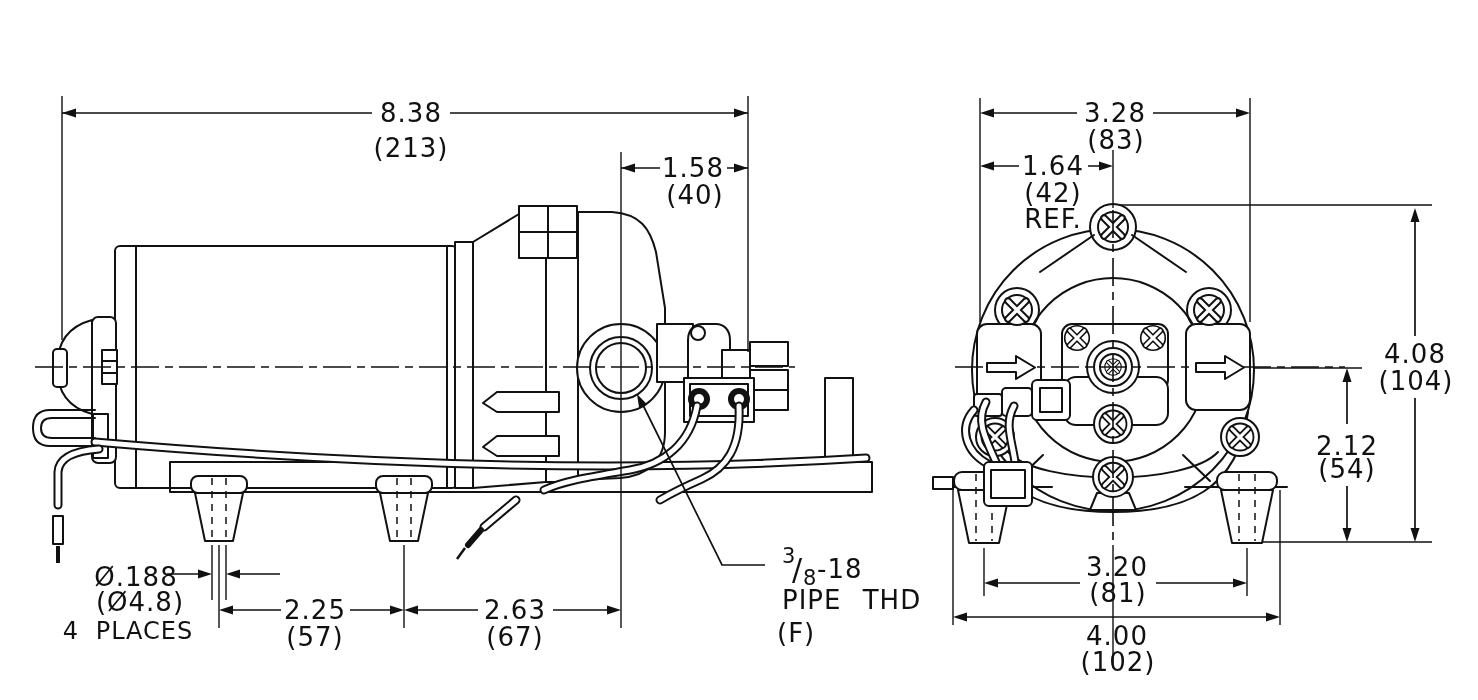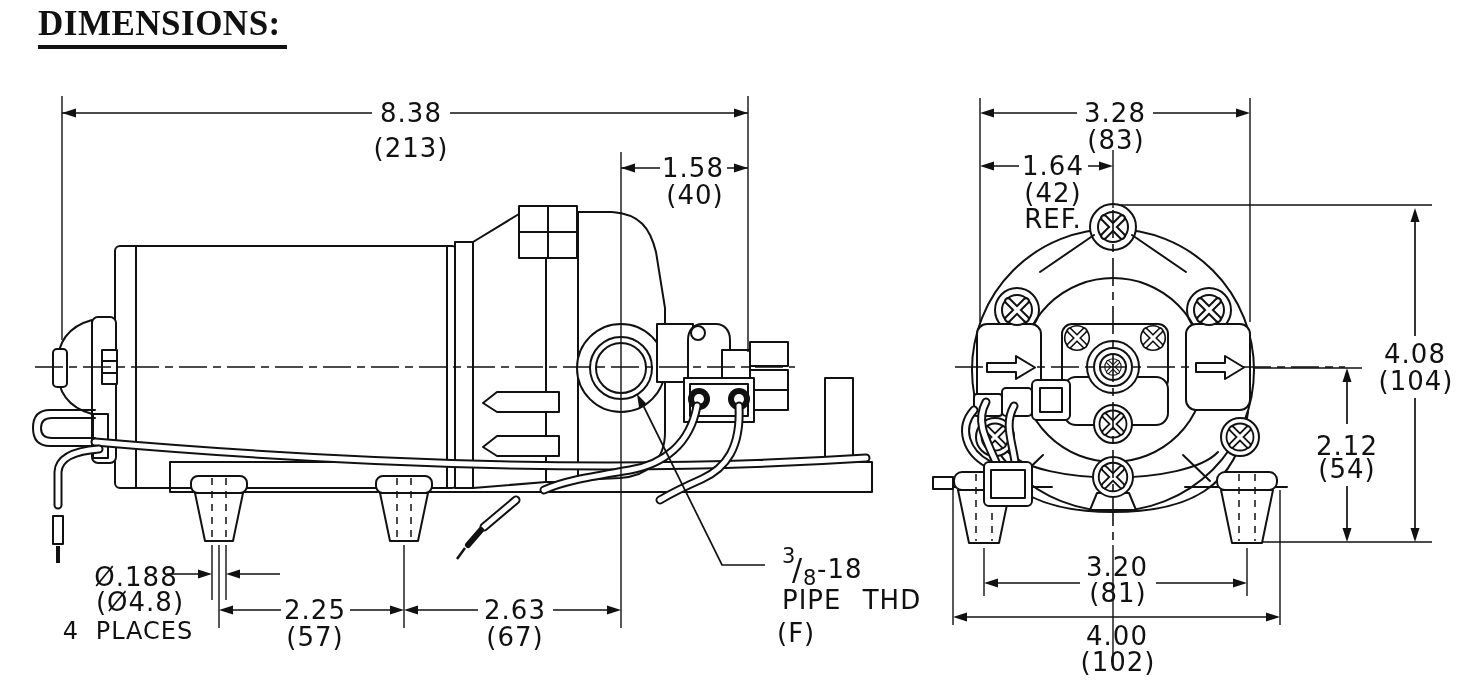--- a/index.html
+++ b/index.html
@@ -22,21 +22,20 @@
   .xi{stroke:#fff;stroke-width:3.5;fill:none;stroke-linecap:round;}
   .dimtxt{font-family:"DejaVu Sans",sans-serif;font-size:26px;fill:#111;
           text-anchor:middle;letter-spacing:1px;}
   .start{text-anchor:start;}
   .small{font-size:24px;}
 </style>
 </head>
 <body>
 
 <div class="page">
-  <div class="title">DIMENSIONS:</div>
 
   <svg width="1478" height="700" viewBox="0 0 1478 700">
     <defs>
       <g id="screwX">
         <circle r="15" class="lnw"></circle>
         <path d="M-9,-9 L9,9 M-9,9 L9,-9" class="xo"></path>
         <path d="M-9,-9 L9,9 M-9,9 L9,-9" class="xi"></path>
       </g>
     </defs>
 

